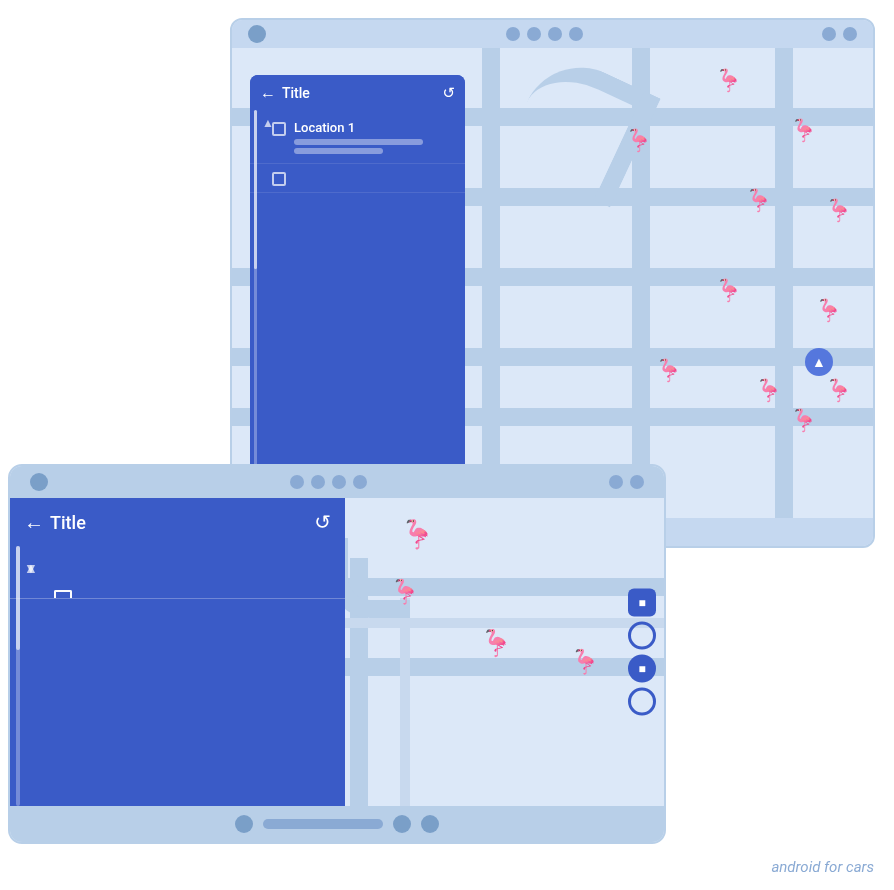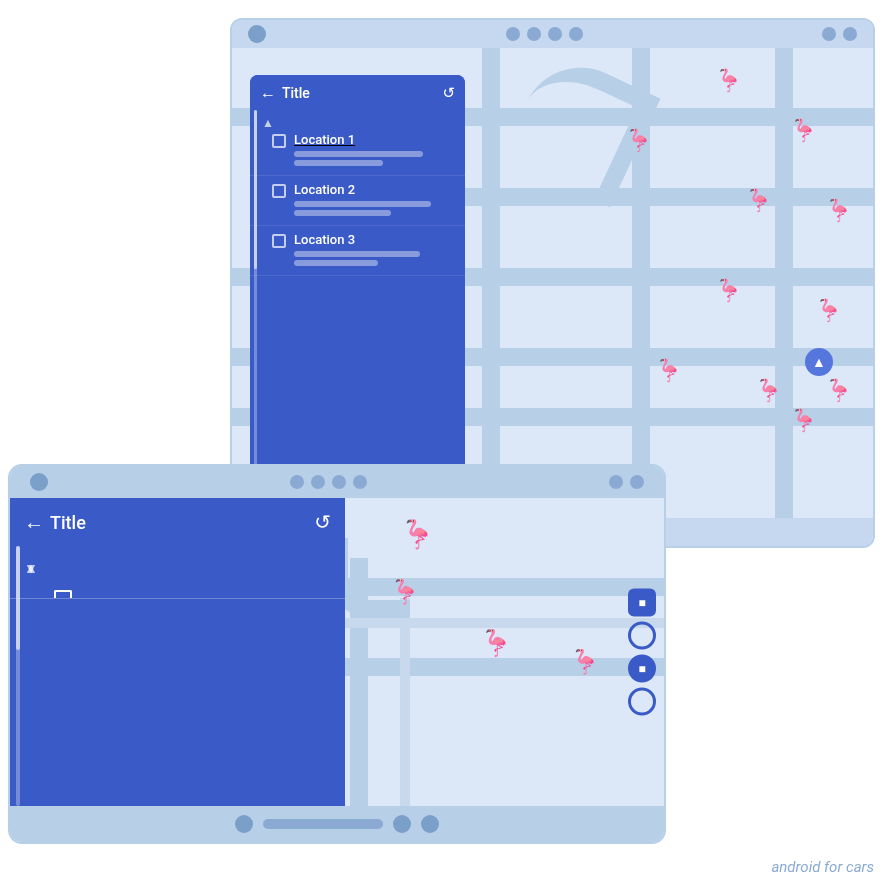--- a/index.html
+++ b/index.html
@@ -409,46 +409,33 @@
       </div>
       <span class="refresh-icon">↺</span>
     </div>
 
     <div class="panel-list">
       <div class="scroll-indicator">
         <div class="scroll-thumb"></div>
       </div>
       <span class="chevron-up">▲</span>
 
-      <div class="list-item" style="margin-top:16px;text-decoration:underline;">
+      <div class="list-item" style="margin-top:4px;">
         <div class="item-checkbox"></div>
         <div class="item-content">
           <div class="item-title">Location 1</div>
           <div class="item-line" style="width:80%;"></div>
           <div class="item-line" style="width:55%;"></div>
         </div>
       </div>
 
       <div class="list-item">
         <div class="item-checkbox"></div>
-        <div class="item-content">
-          <div class="item-title">Location 2</div>
-          <div class="item-line" style="width:85%;"></div>
-          <div class="item-line" style="width:60%;"></div>
-        </div>
-      </div>
-
-      <div class="list-item">
-        <div class="item-checkbox"></div>
-        <div class="item-content">
-          <div class="item-title">Location 3</div>
-          <div class="item-line" style="width:78%;"></div>
-          <div class="item-line" style="width:52%;"></div>
-        </div>
-      </div>
+      </div>
+
 
 
     </div>
   </div>
 
   <div class="bottom-bar">
     <div class="dot"></div>
     <div class="dot"></div>
     <div class="dot"></div>
     <div class="dot"></div>

